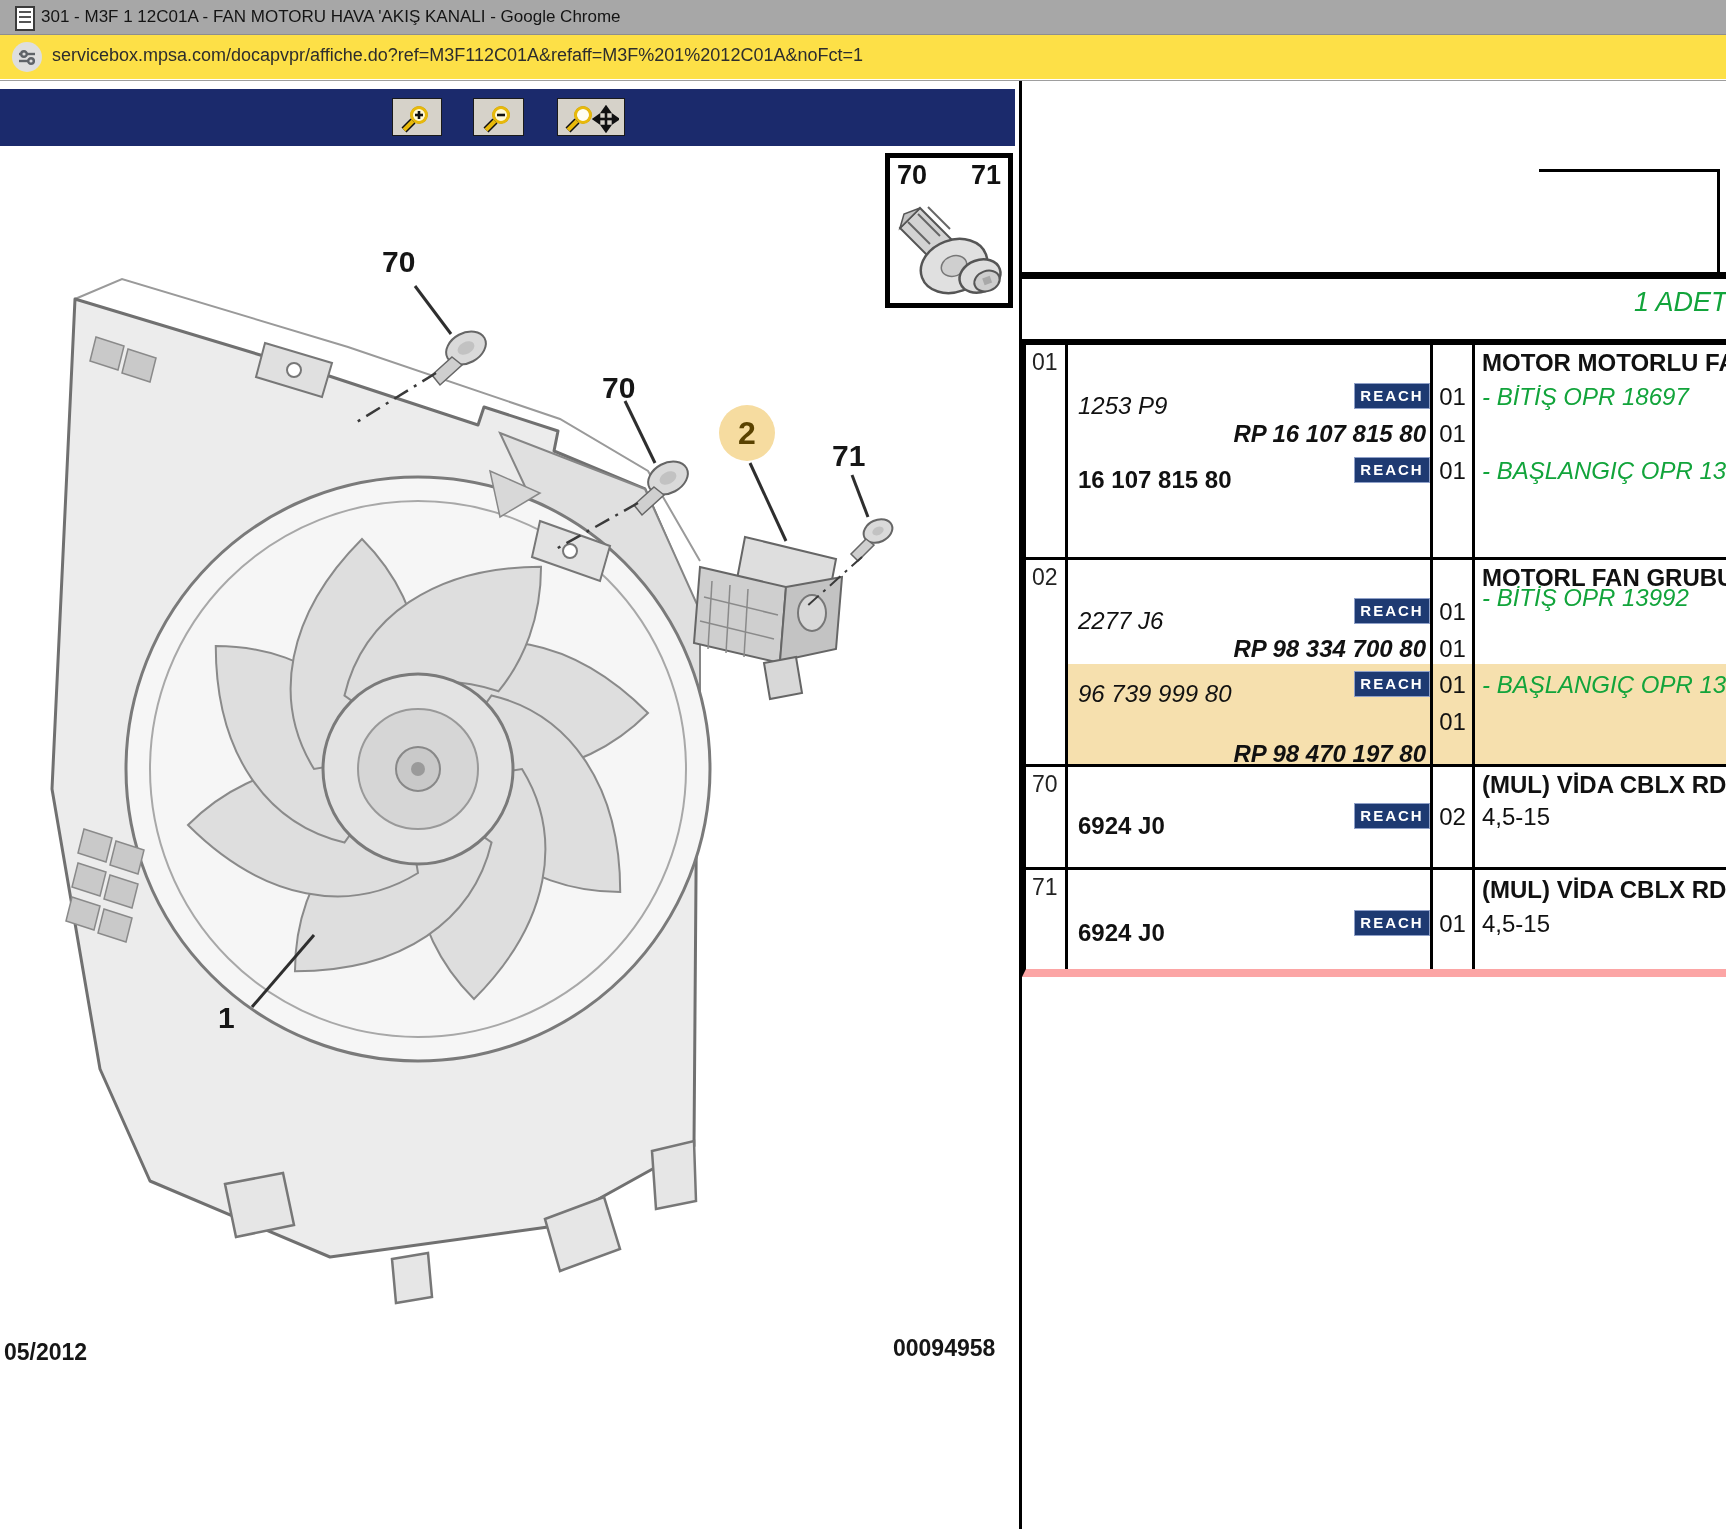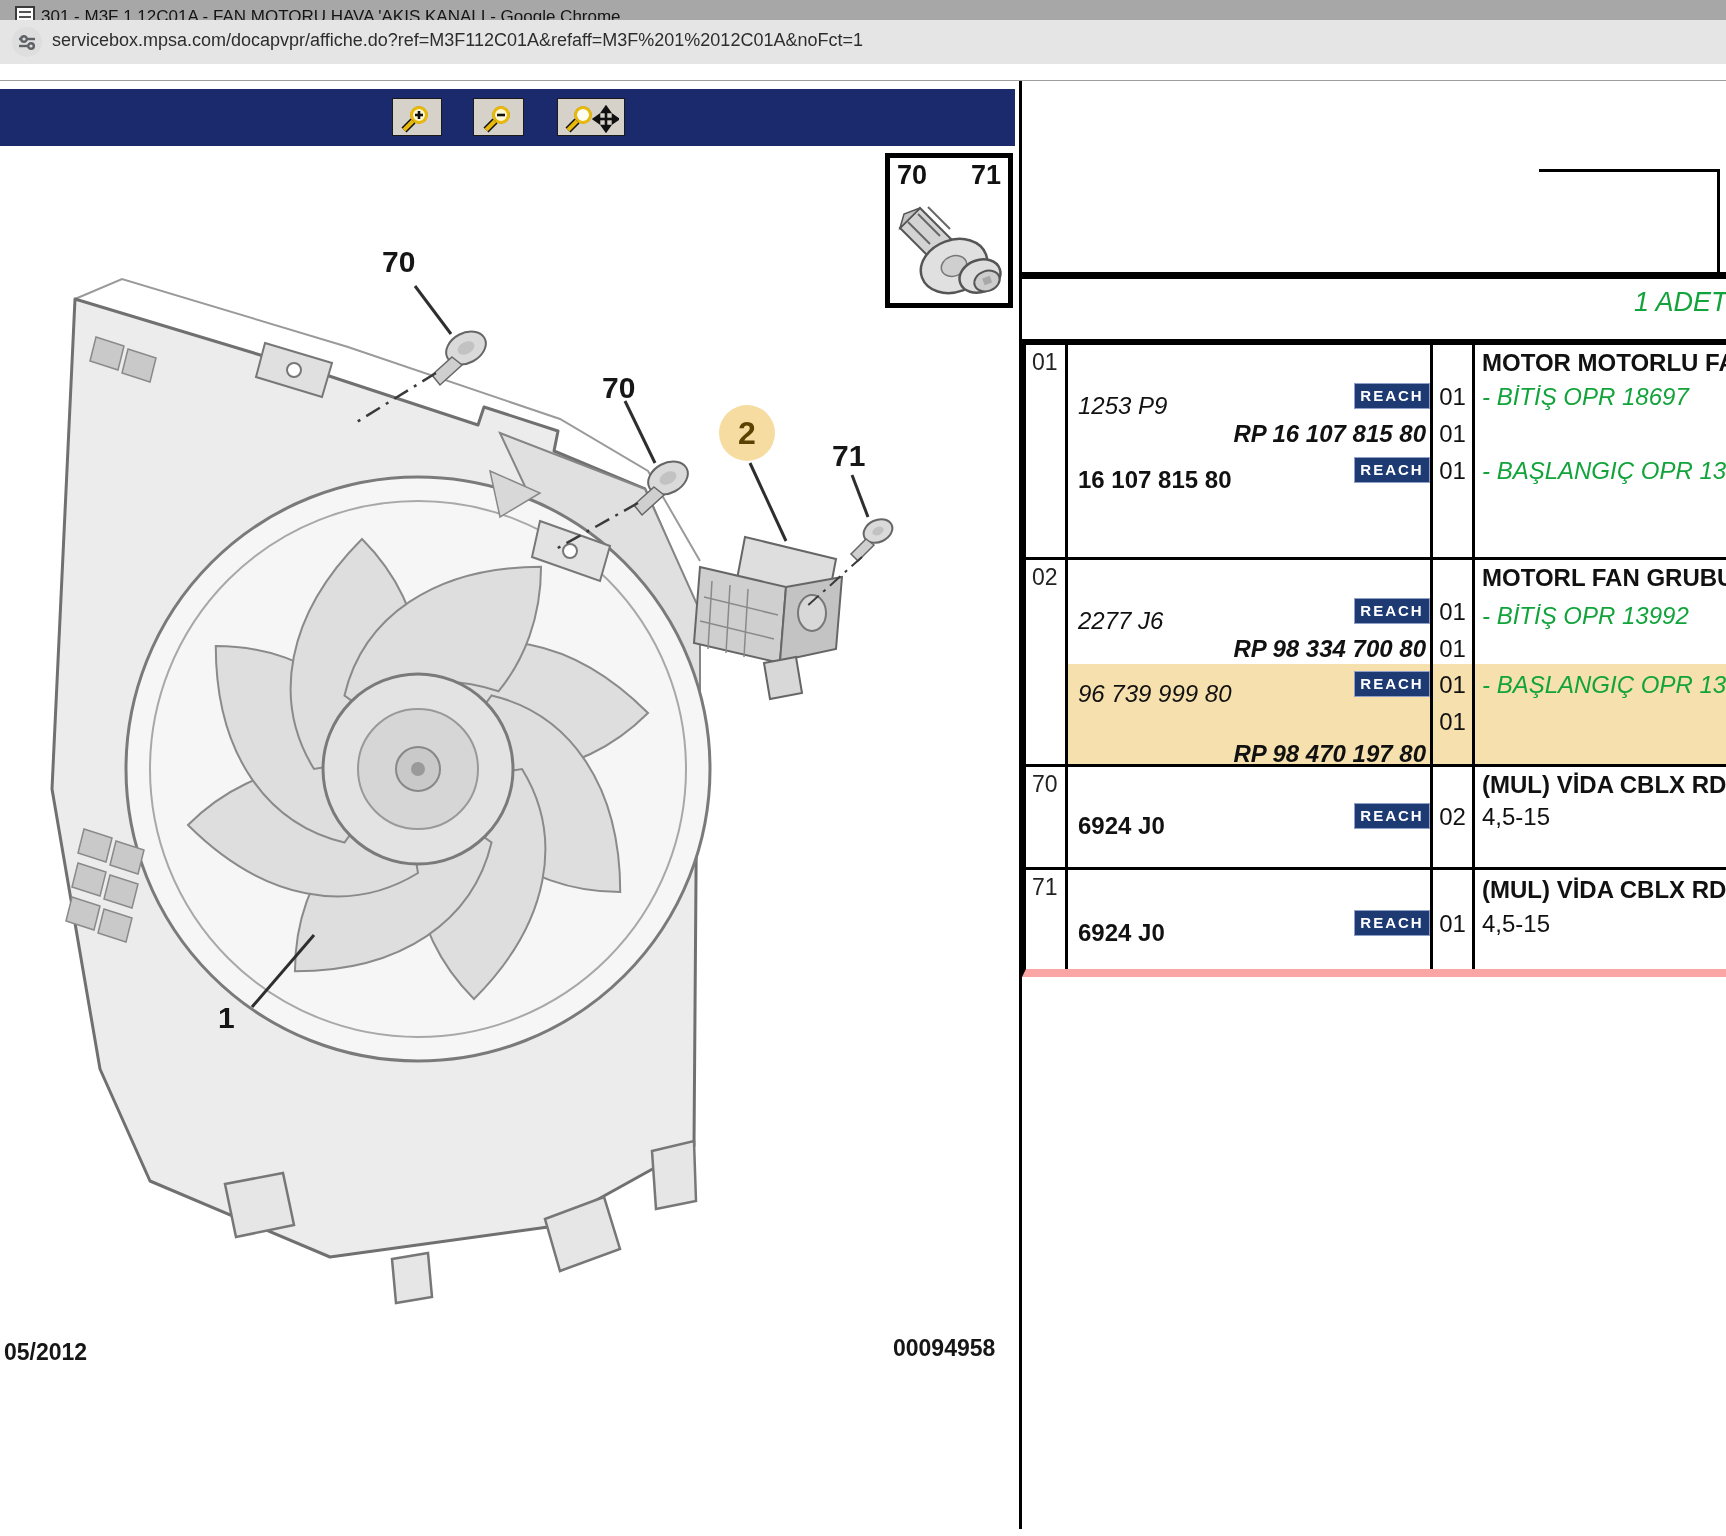--- a/index.html
+++ b/index.html
@@ -6,21 +6,21 @@
   html,body { width:1726px; height:1536px; overflow:hidden; background:#fff;
               font-family:"Liberation Sans", sans-serif; }
   .abs { position:absolute; }
   
   #titlebar { position:absolute; left:0; top:0; width:1726px; height:34px;
               background:#a7a7a7; border-bottom:1px solid #8e8e8e; }
   #title-doc-icon { position:absolute; left:15px; top:6px; width:16px; height:21px;
               background:#fff; border:2px solid #3c3c3c; }
   #title-doc-icon i { display:block; height:2px; background:#555; margin:3px 2px 0 2px; }
   #title-text { position:absolute; left:41px; top:7px; font-size:17px; color:#141414; white-space:nowrap; }
-  #urlbar { position:absolute; left:0; top:20px; width:1726px; height:44px; background:#e5e5e5; }
+  #urlbar { position:absolute; left:0; top:35px; width:1726px; height:44px; background:#fde047; }
   #tune-icon { position:absolute; left:12px; top:7px; width:30px; height:30px; border-radius:50%;
                background:#dedede; }
   #url-text { position:absolute; left:52px; top:10px; font-size:18px; color:#2d2d2d; white-space:nowrap; }
   
   #content { position:absolute; left:0; top:80px; width:1726px; height:1456px;
              background:#fff; border-top:1px solid #9e9e9e; }
   #navybar { position:absolute; left:0; top:8px; width:1015px; height:57px; background:#1b2a6c; }
   .zoombtn { position:absolute; top:9px; height:36px; background:#d6d2c9; border:1px solid #1a1a1a; cursor:pointer; }
   #btn-zoom-in  { left:392px; width:48px; }
   #btn-zoom-out { left:473px; width:49px; }
@@ -276,21 +276,21 @@
       <div class="prow" style="height:204px;">
         <div class="hl-band" style="top:104px;"></div>
         <div class="vline v1"></div>
           <div class="vline v2"></div>
           <div class="vline v3"></div>
         <div class="cell idx">02</div>
         <div class="cell desc dtitle" style="top:4px;">MOTORL FAN GRUBU</div>
         <div class="cell part it" style="top:38px;">2277 J6</div>
         <div class="reach" style="top:38px;">REACH</div>
         <div class="cell qty" style="top:38px;">01</div>
-        <div class="cell desc note" style="top:42px;">- BİTİŞ OPR 13992</div>
+        <div class="cell desc note" style="top:24px;">- BİTİŞ OPR 13992</div>
         <div class="cell rpline" style="top:75px;">RP 98 334 700 80</div>
         <div class="cell qty" style="top:75px;">01</div>
         <div class="cell part it" style="top:111px;">96 739 999 80</div>
         <div class="reach" style="top:111px;">REACH</div>
         <div class="cell qty" style="top:111px;">01</div>
         <div class="cell desc note" style="top:111px;">- BAŞLANGIÇ OPR 139</div>
         <div class="cell rpline" style="top:164px;margin-top:16px;">RP 98 470 197 80</div>
         <div class="cell qty" style="top:148px;">01</div>
       </div>
 

